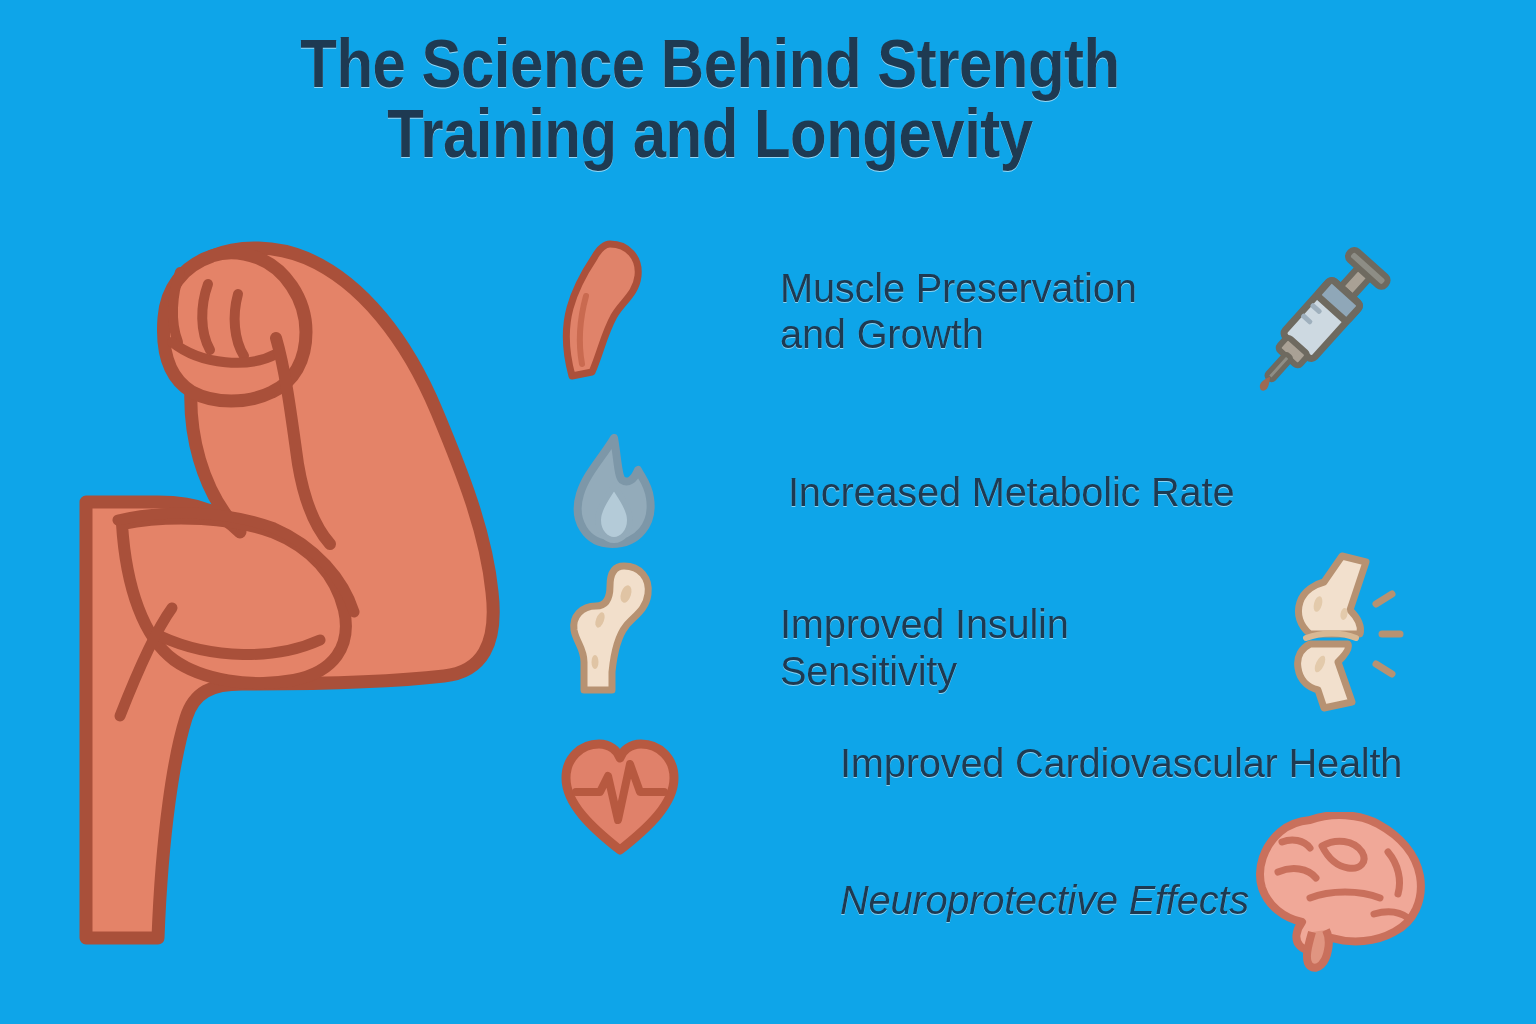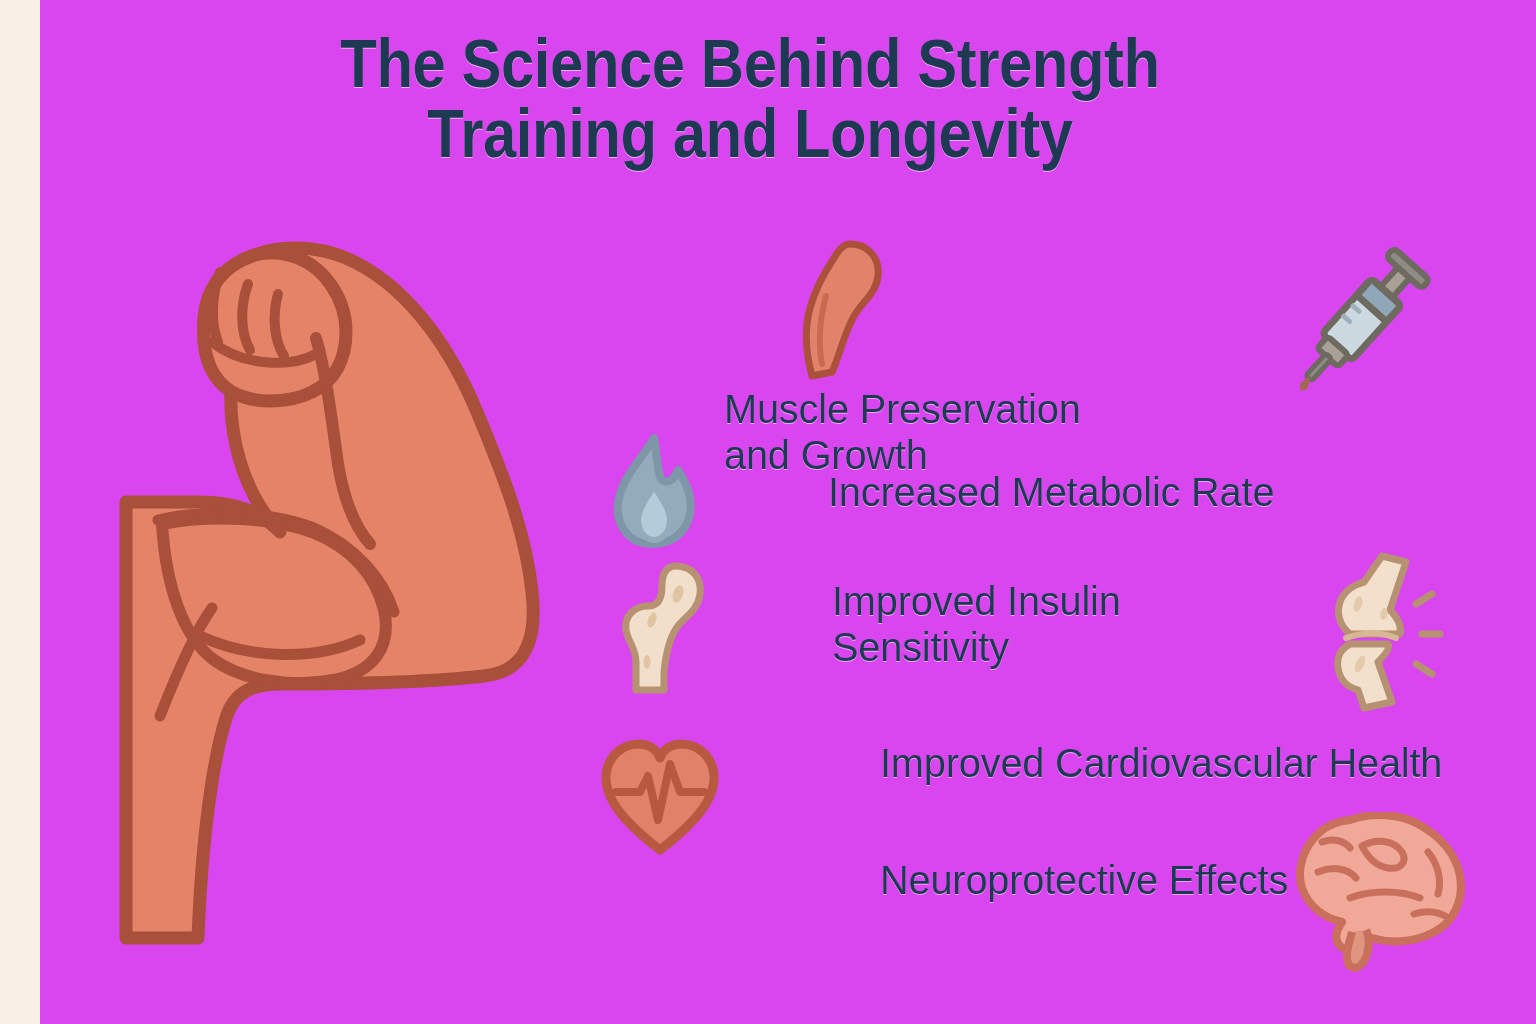--- a/index.html
+++ b/index.html
@@ -10,22 +10,21 @@
     width: 1536px;
     height: 1024px;
     background: #faefe6;
     font-family: "Liberation Sans", sans-serif;
     overflow: hidden;
     position: relative;
   }
   #poster {
     position: absolute;
     inset: 0;
-    background: #d946ef;
-    margin-left: 40px;
+    background: #0ea5e9;
   }
 
   
   .title {
     position: absolute;
     left: 0;
     top: 28px;
     width: 1420px;
     text-align: center;
     color: #1e3a52;
@@ -74,25 +73,25 @@
     font-size: 41px;
     line-height: 1.13;
     letter-spacing: -0.2px;
     white-space: pre-line;
     transform: scaleX(0.97);
     transform-origin: 0 50%;
     text-shadow: 0 1px 0 rgba(255,255,255,0.5);
   }
 
   
-  .row-0 { left: 0;   top: 0; flex-direction: column;   }
+  .row-0 { left: 0;   top: 0;   }
   .row-1 { left: 8px;   top: 196px; }
-  .row-2 { left: 18px; top: 318px; }
+  .row-2 { left: 6px; top: 318px; align-items: flex-end; }
   .row-3 { left: 0;   top: 498px; text-align: center; }
-  .row-4 { left: 0;   top: 600px; }
+  .row-4 { left: 0;   top: 620px; font-style: italic; }
 
   .row-0 .row-label { margin-left: 128px; }
   .row-1 .row-label { margin-left: 128px; }
   .row-2 .row-label { margin-left: 122px; }
   .row-3 .row-label { margin-left: 156px; position: relative; top: -34px; }
   .row-4 .row-label { margin-left: 156px; position: relative; top: 4px; }
 
   
   .deco { position: absolute; }
   .deco svg { display: block; }

